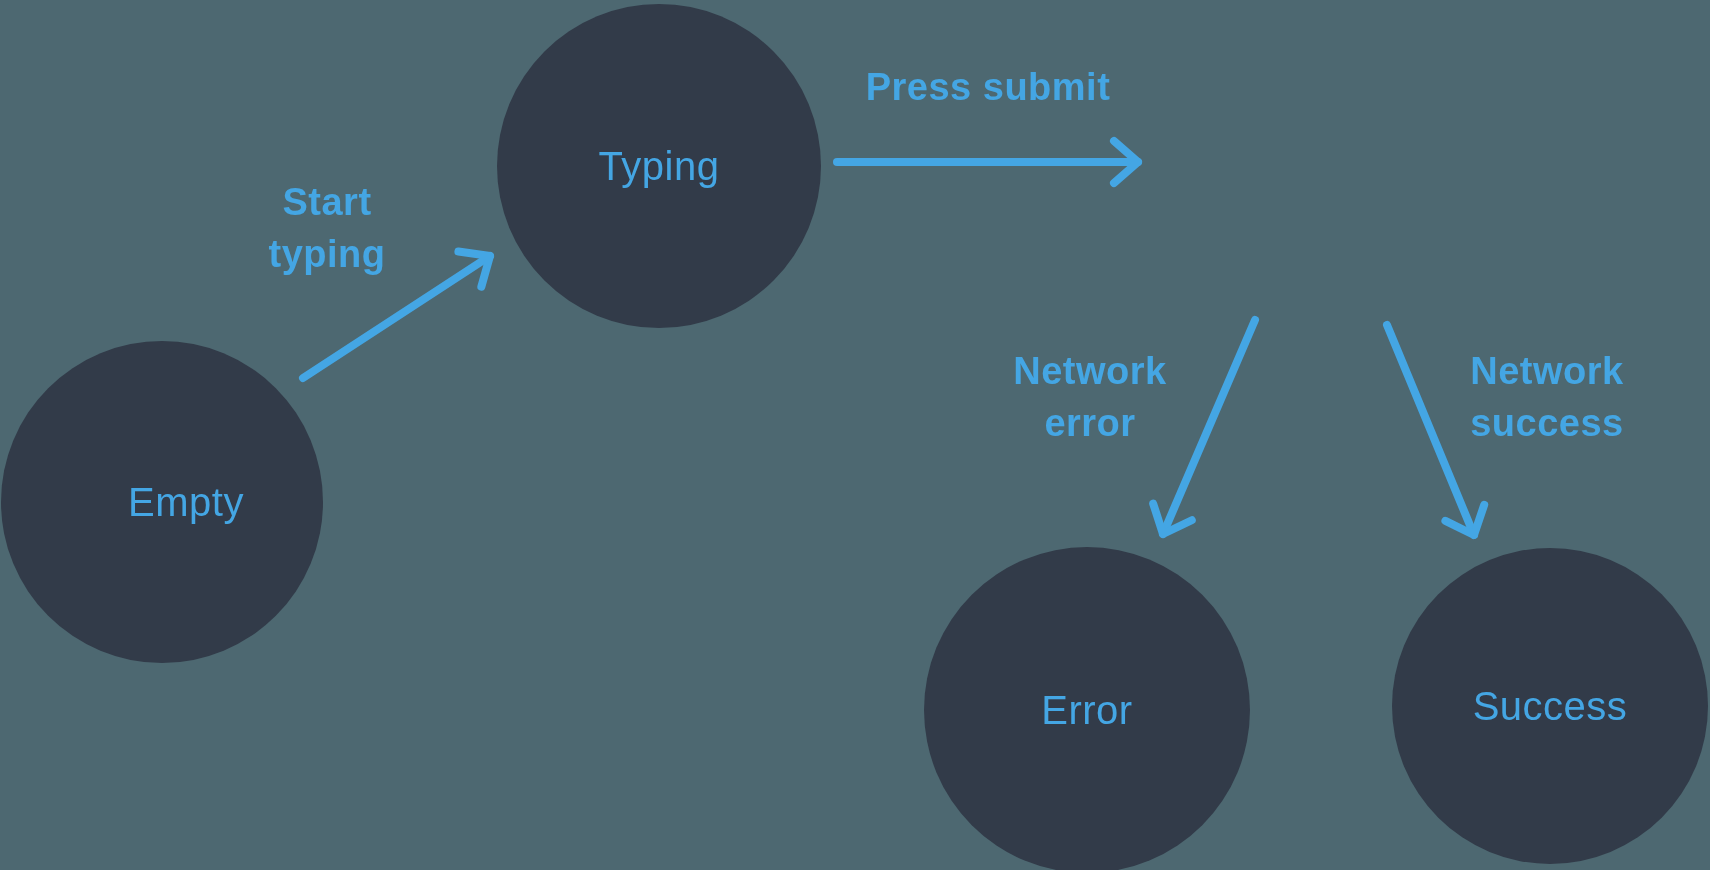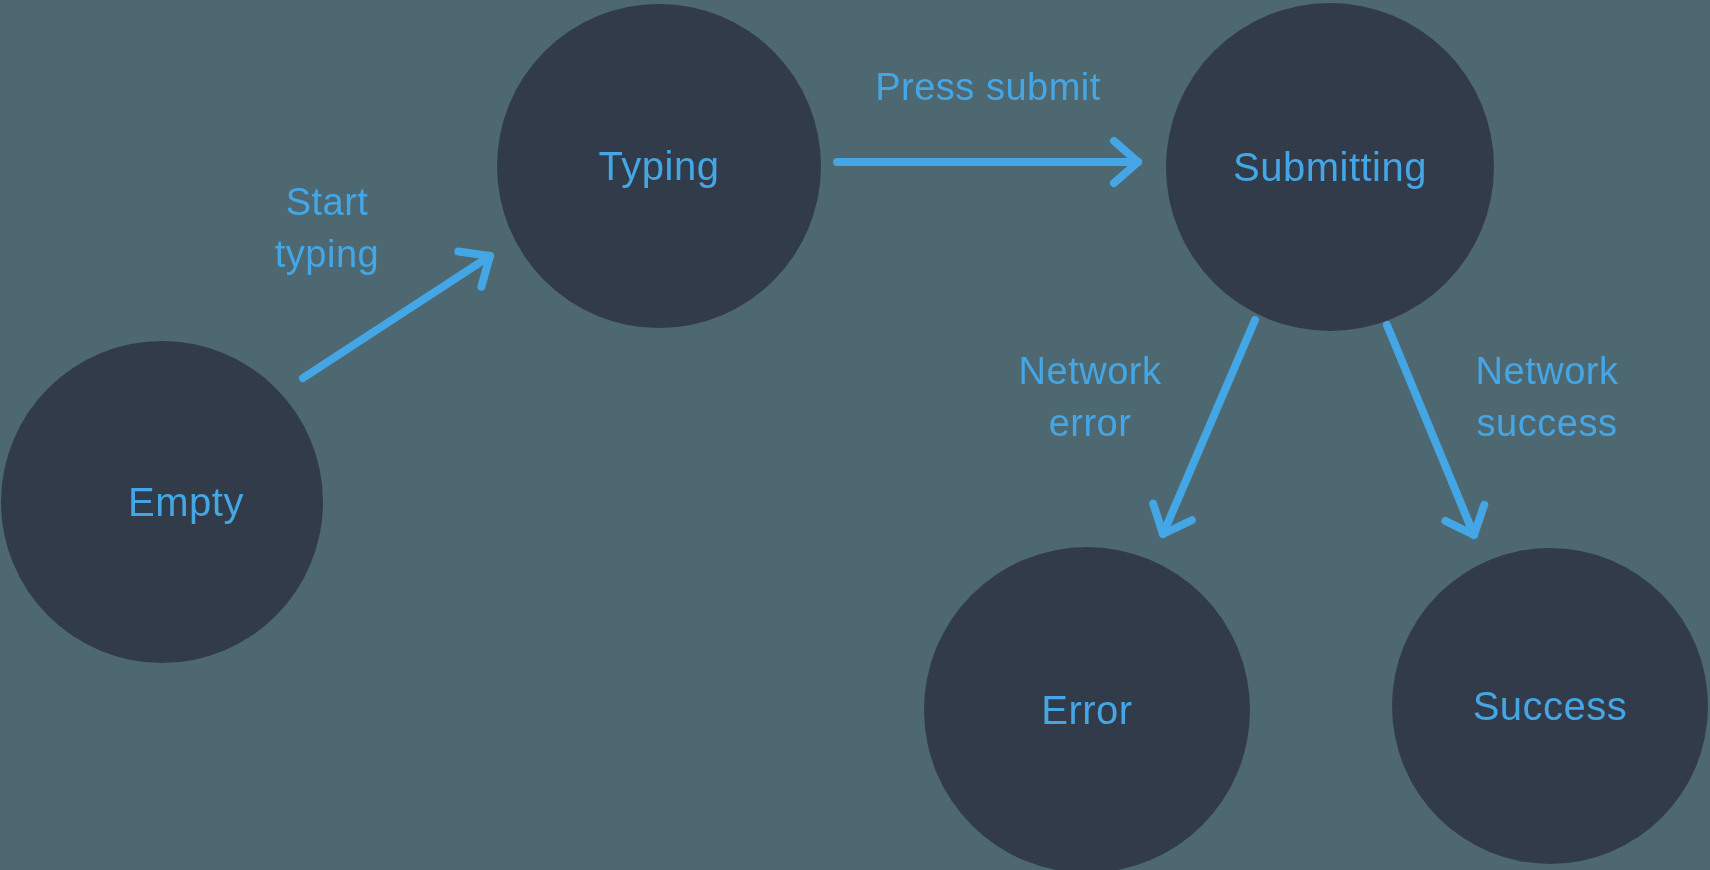--- a/index.html
+++ b/index.html
@@ -54,20 +54,21 @@
     white-space: nowrap;
   }
   .transition-label {
     position: absolute;
     color: var(--accent);
     font-size: 38px;
     line-height: 52px;
     letter-spacing: 0.5px;
     text-align: center;
     white-space: pre-line;
+    font-weight: bold;
   }
   
   #node-empty      { left: 1px;    top: 341px; width: 322px; height: 322px; padding-left: 48px; }
   #node-typing     { left: 497px;  top: 4px;   width: 324px; height: 324px; }
   #node-submitting { left: 1166px; top: 3px;   width: 328px; height: 328px; }
   #node-error      { left: 924px;  top: 547px; width: 326px; height: 326px; }
   #node-success    { left: 1392px; top: 548px; width: 316px; height: 316px; }
   
   #label-start-typing    { left: 177px;  top: 176px; width: 300px; }
   #label-press-submit    { left: 838px;  top: 61px;  width: 300px; }
@@ -100,23 +101,20 @@
   </svg>
 
   <div class="state-node" id="node-empty">
     <span class="state-label">Empty</span>
   </div>
 
   <div class="state-node" id="node-typing">
     <span class="state-label">Typing</span>
   </div>
 
-  <div class="state-node" id="node-submitting">
-    <span class="state-label">Submitting</span>
-  </div>
 
   <div class="state-node" id="node-error">
     <span class="state-label">Error</span>
   </div>
 
   <div class="state-node" id="node-success">
     <span class="state-label">Success</span>
   </div>
 
   <div class="transition-label" id="label-start-typing">Start

